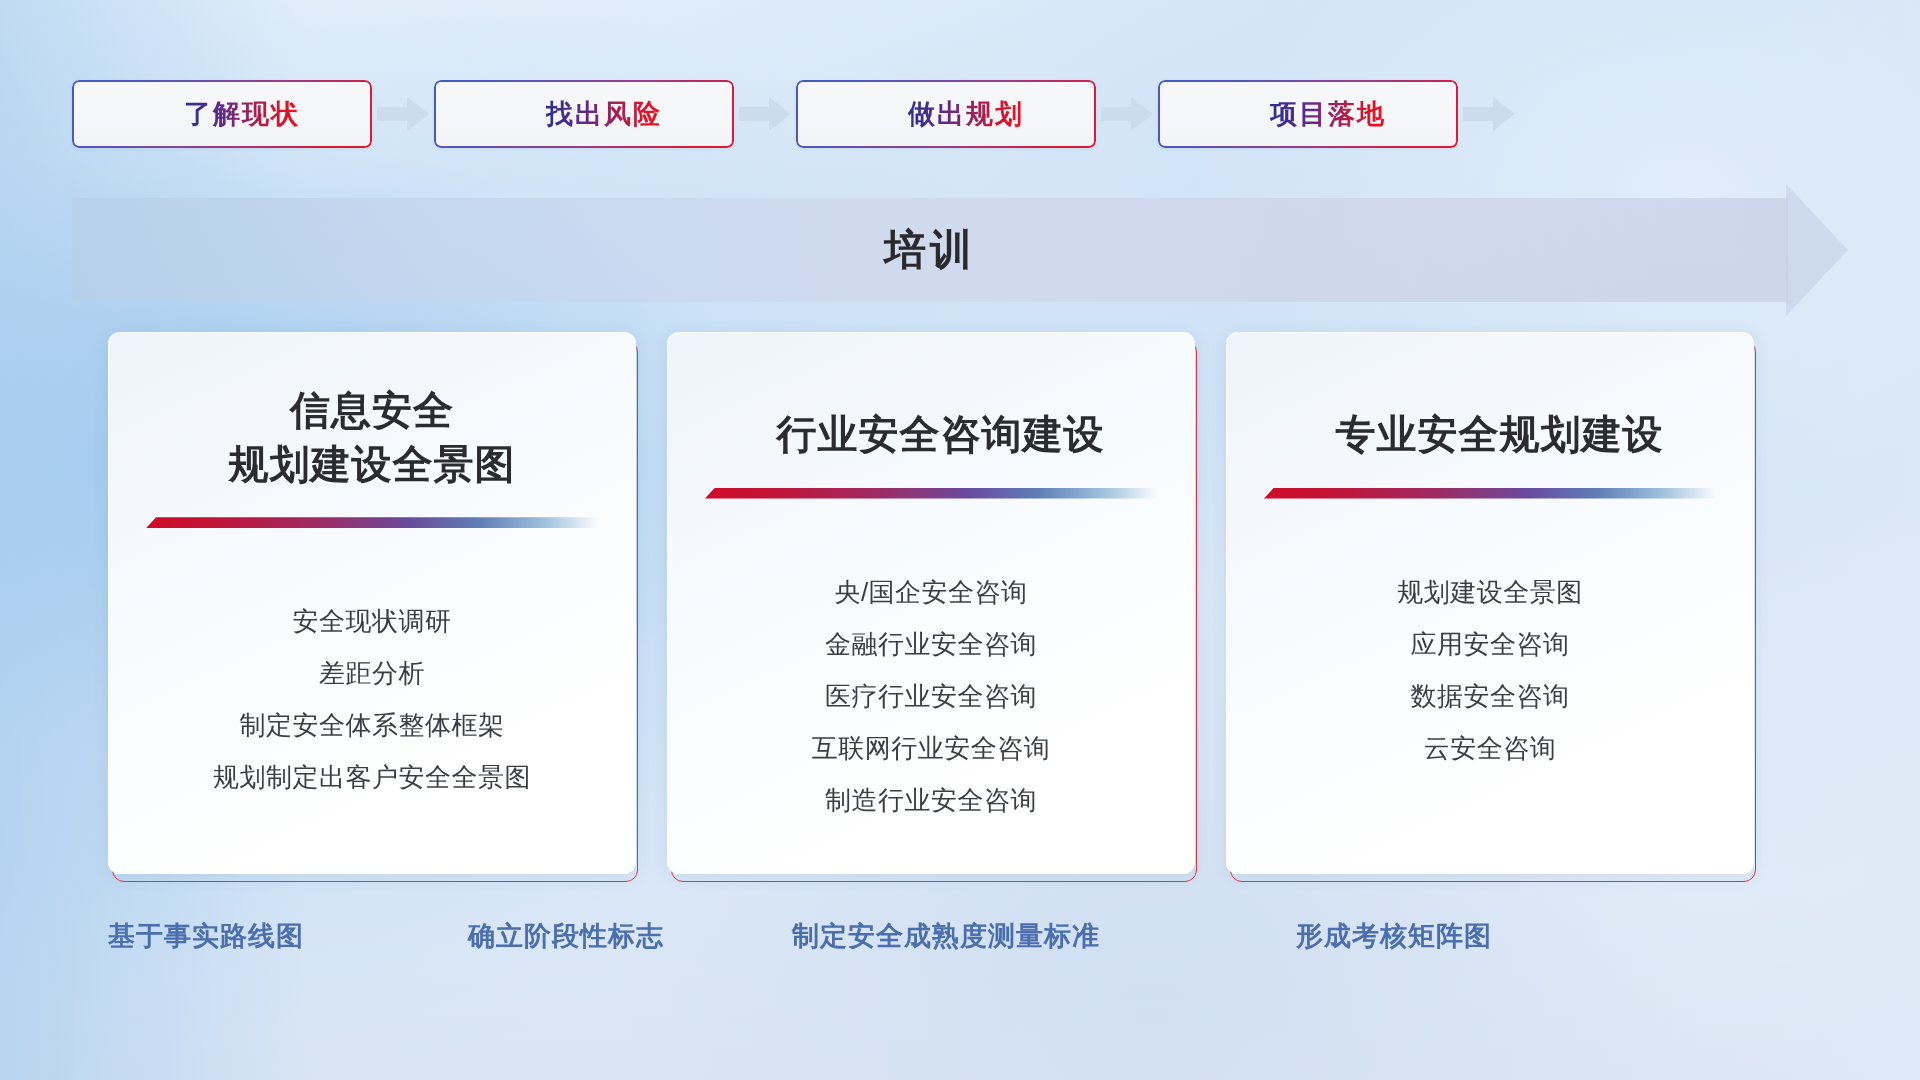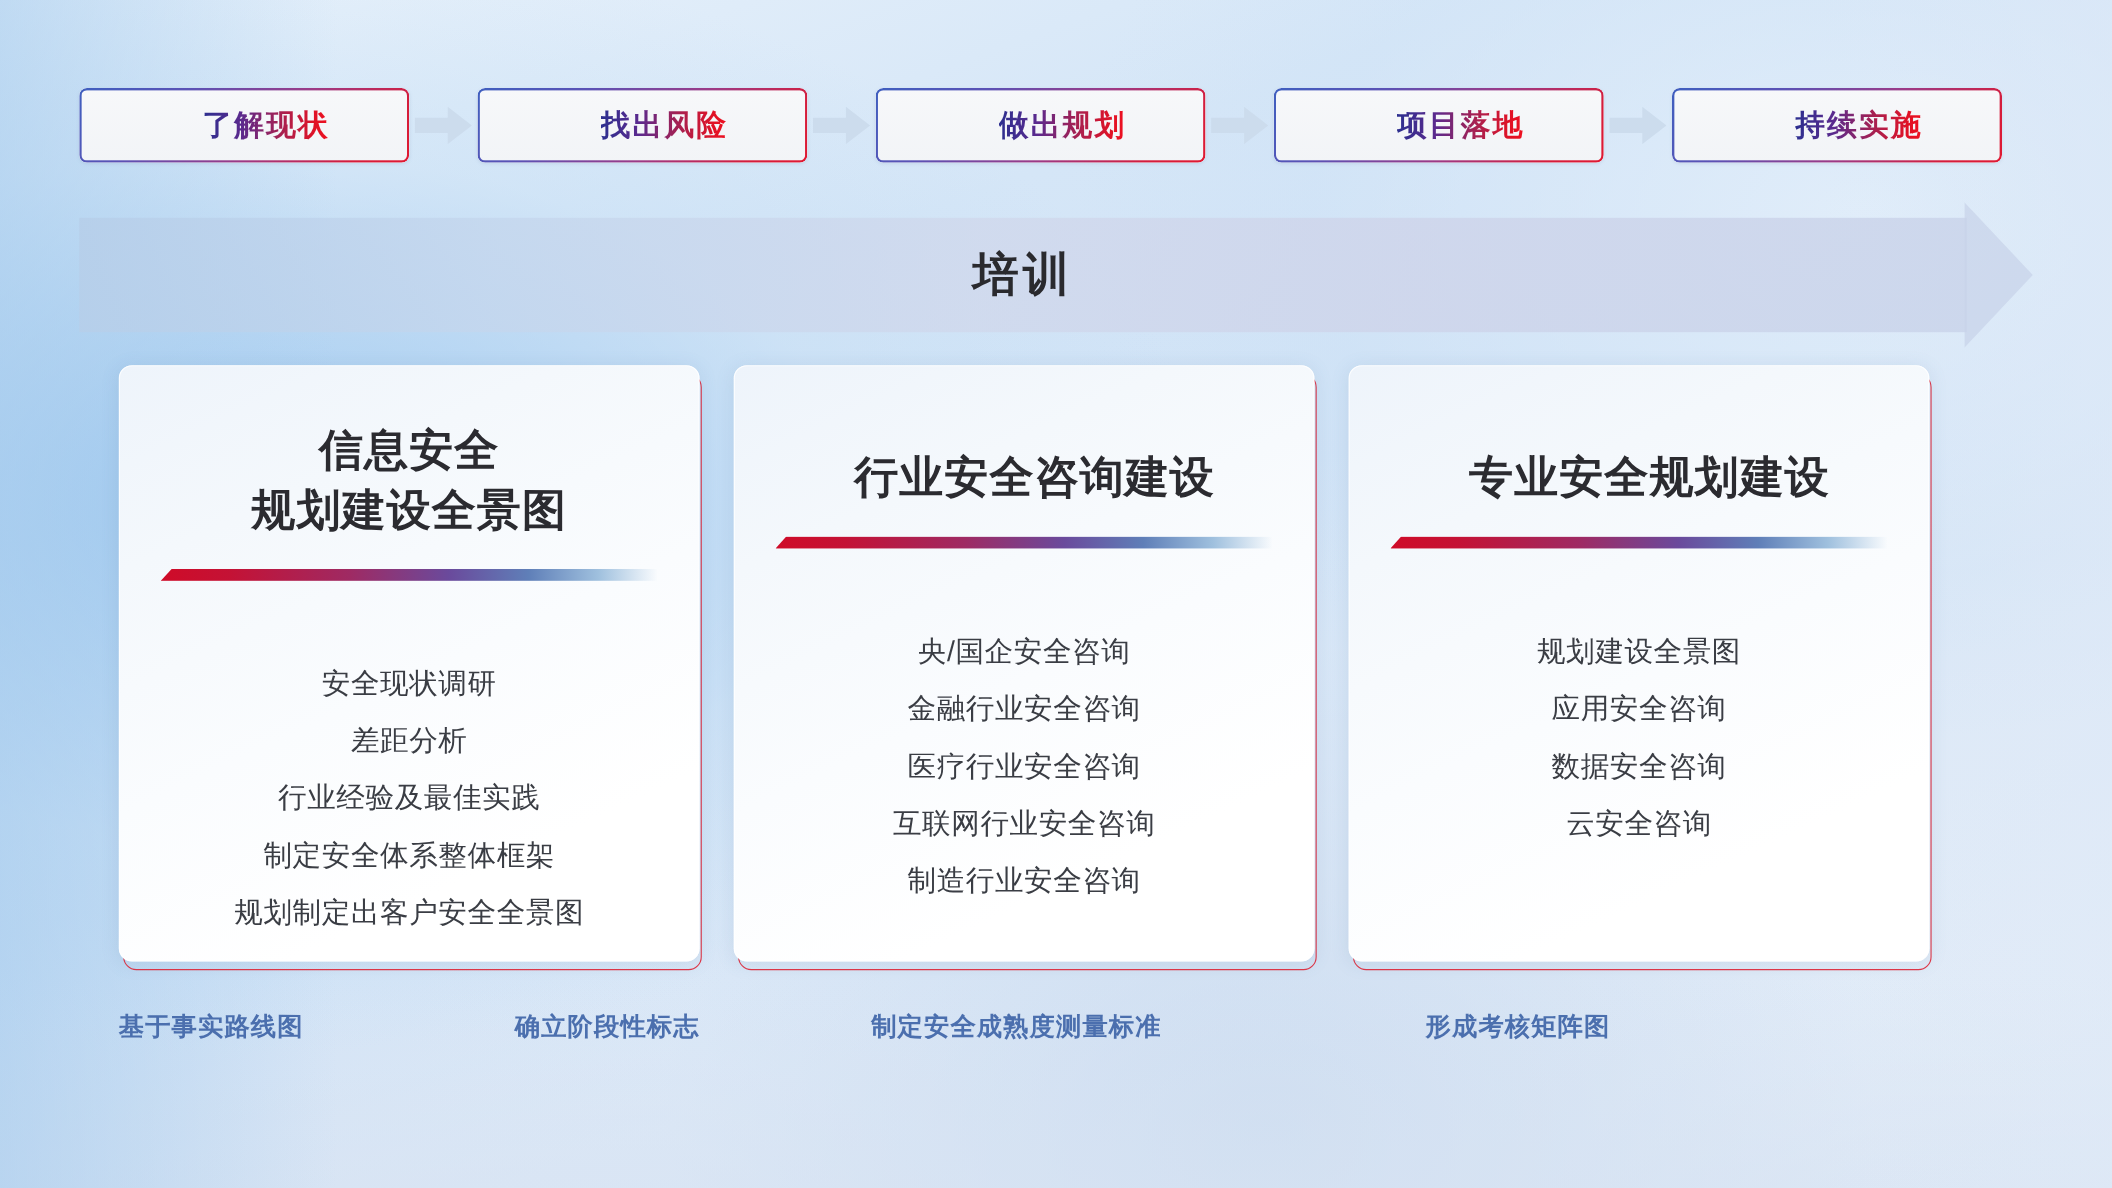--- a/index.html
+++ b/index.html
@@ -218,21 +218,21 @@
   
   #footer-labels {
     position: absolute;
     left: 0;
     top: 918px;
     width: 1920px;
     height: 48px;
   }
   .footer-label {
     position: absolute;
-    font-size: 23px;
+    font-size: 27px;
     font-weight: 700;
     color: #4b6fae;
     letter-spacing: 1px;
     white-space: nowrap;
   }
 </style>
 </head>
 <body>
 
 <div id="bg"></div>
@@ -277,25 +277,20 @@
     <div class="proc-box">
       <span class="proc-label">项目落地</span>
     </div>
   </div>
   <div class="proc-arrow">
     <svg width="52" height="34" viewBox="0 0 52 34">
         <path d="M0 10 H30 V0 L52 17 L30 34 V24 H0 Z" fill="#ccdced"></path>
       </svg>
   </div>
 
-  <div class="proc-item">
-    <div class="proc-box">
-      <span class="proc-label">持续实施</span>
-    </div>
-  </div>
 
 </div>
 
 <div id="training-banner">
   <div class="band"></div>
   <div class="tip"></div>
   <div id="training-title">培训</div>
 </div>
 
 <div id="cards">
@@ -304,21 +299,20 @@
     <div class="card-accent"></div>
     <div class="card">
       <h2 class="card-title two-line">信息安全
 规划建设全景图</h2>
       <div class="card-divider">
           <div class="bar"></div>
         </div>
       <ul class="card-list">
         <li>安全现状调研</li>
         <li>差距分析</li>
-        <li>行业经验及最佳实践</li>
         <li>制定安全体系整体框架</li>
         <li>规划制定出客户安全全景图</li>
       </ul>
     </div>
   </div>
 
   <div class="card-wrap">
     <div class="card-accent"></div>
     <div class="card">
       <h2 class="card-title one-line">行业安全咨询建设</h2>

